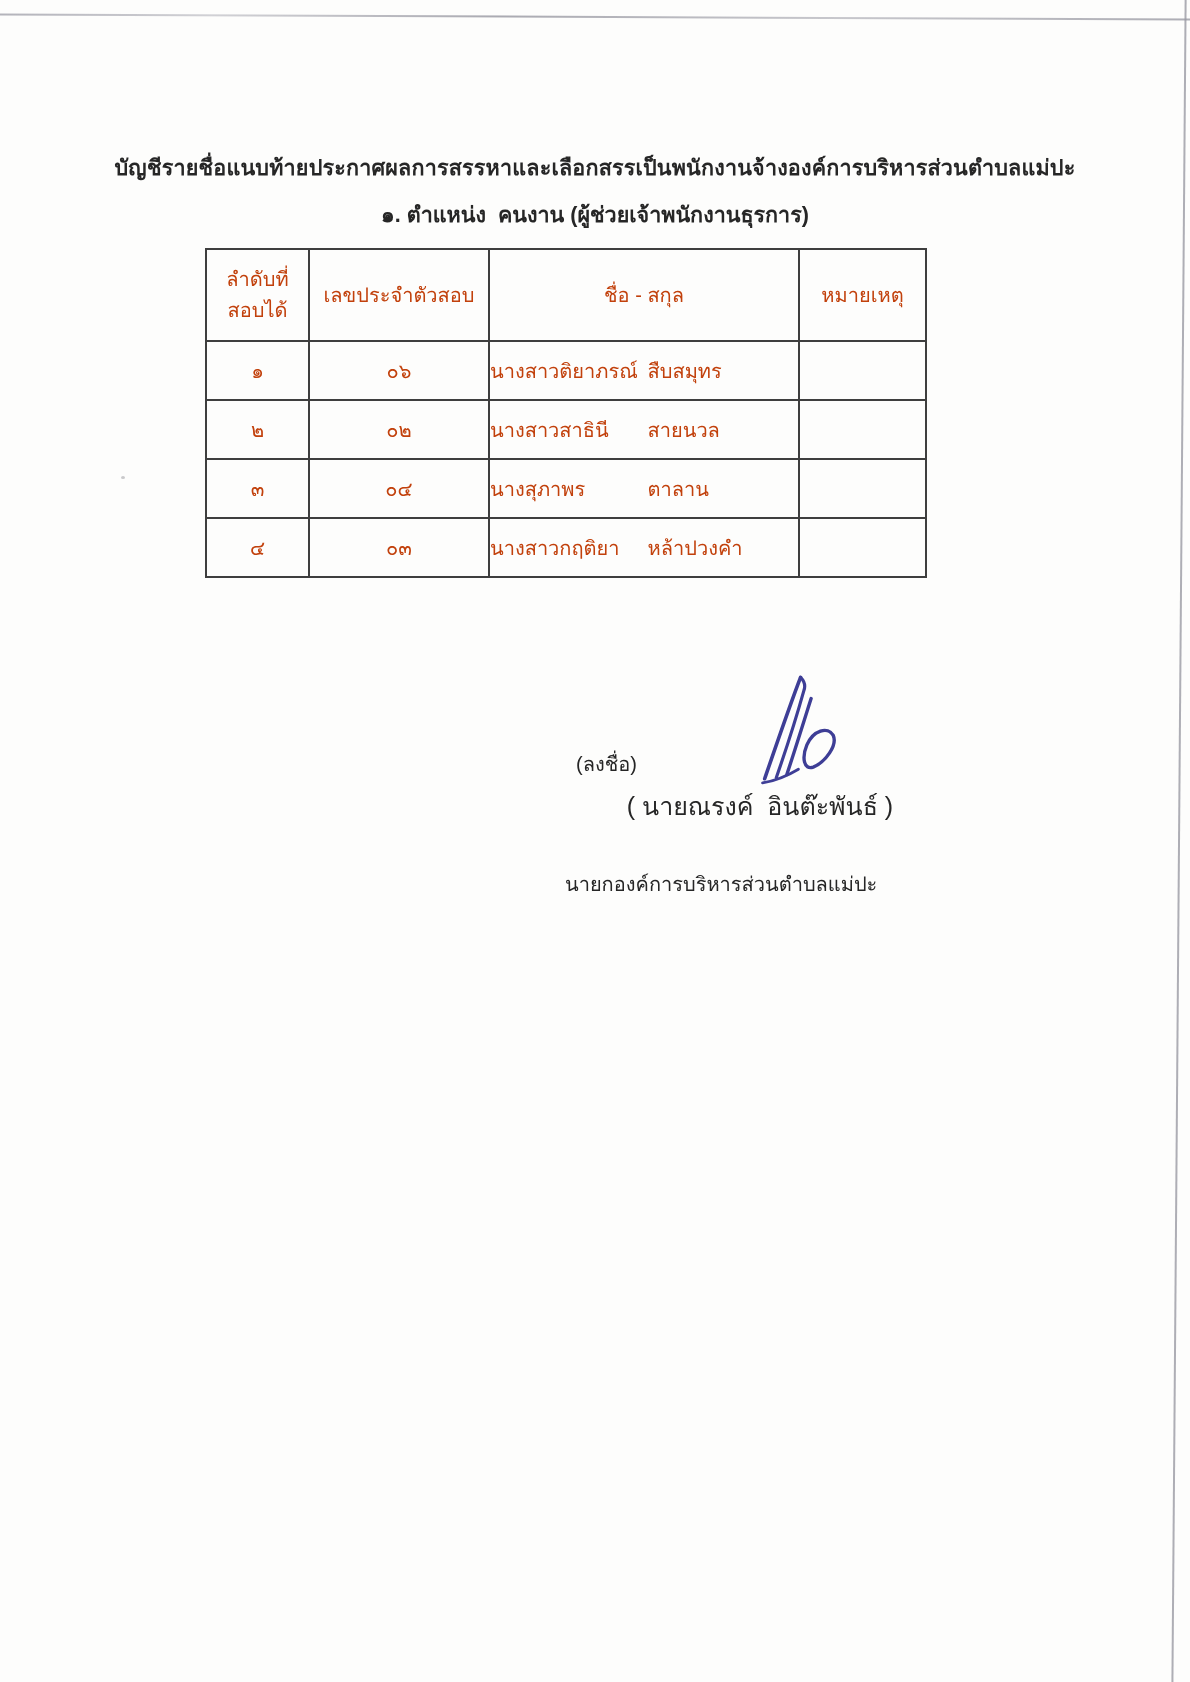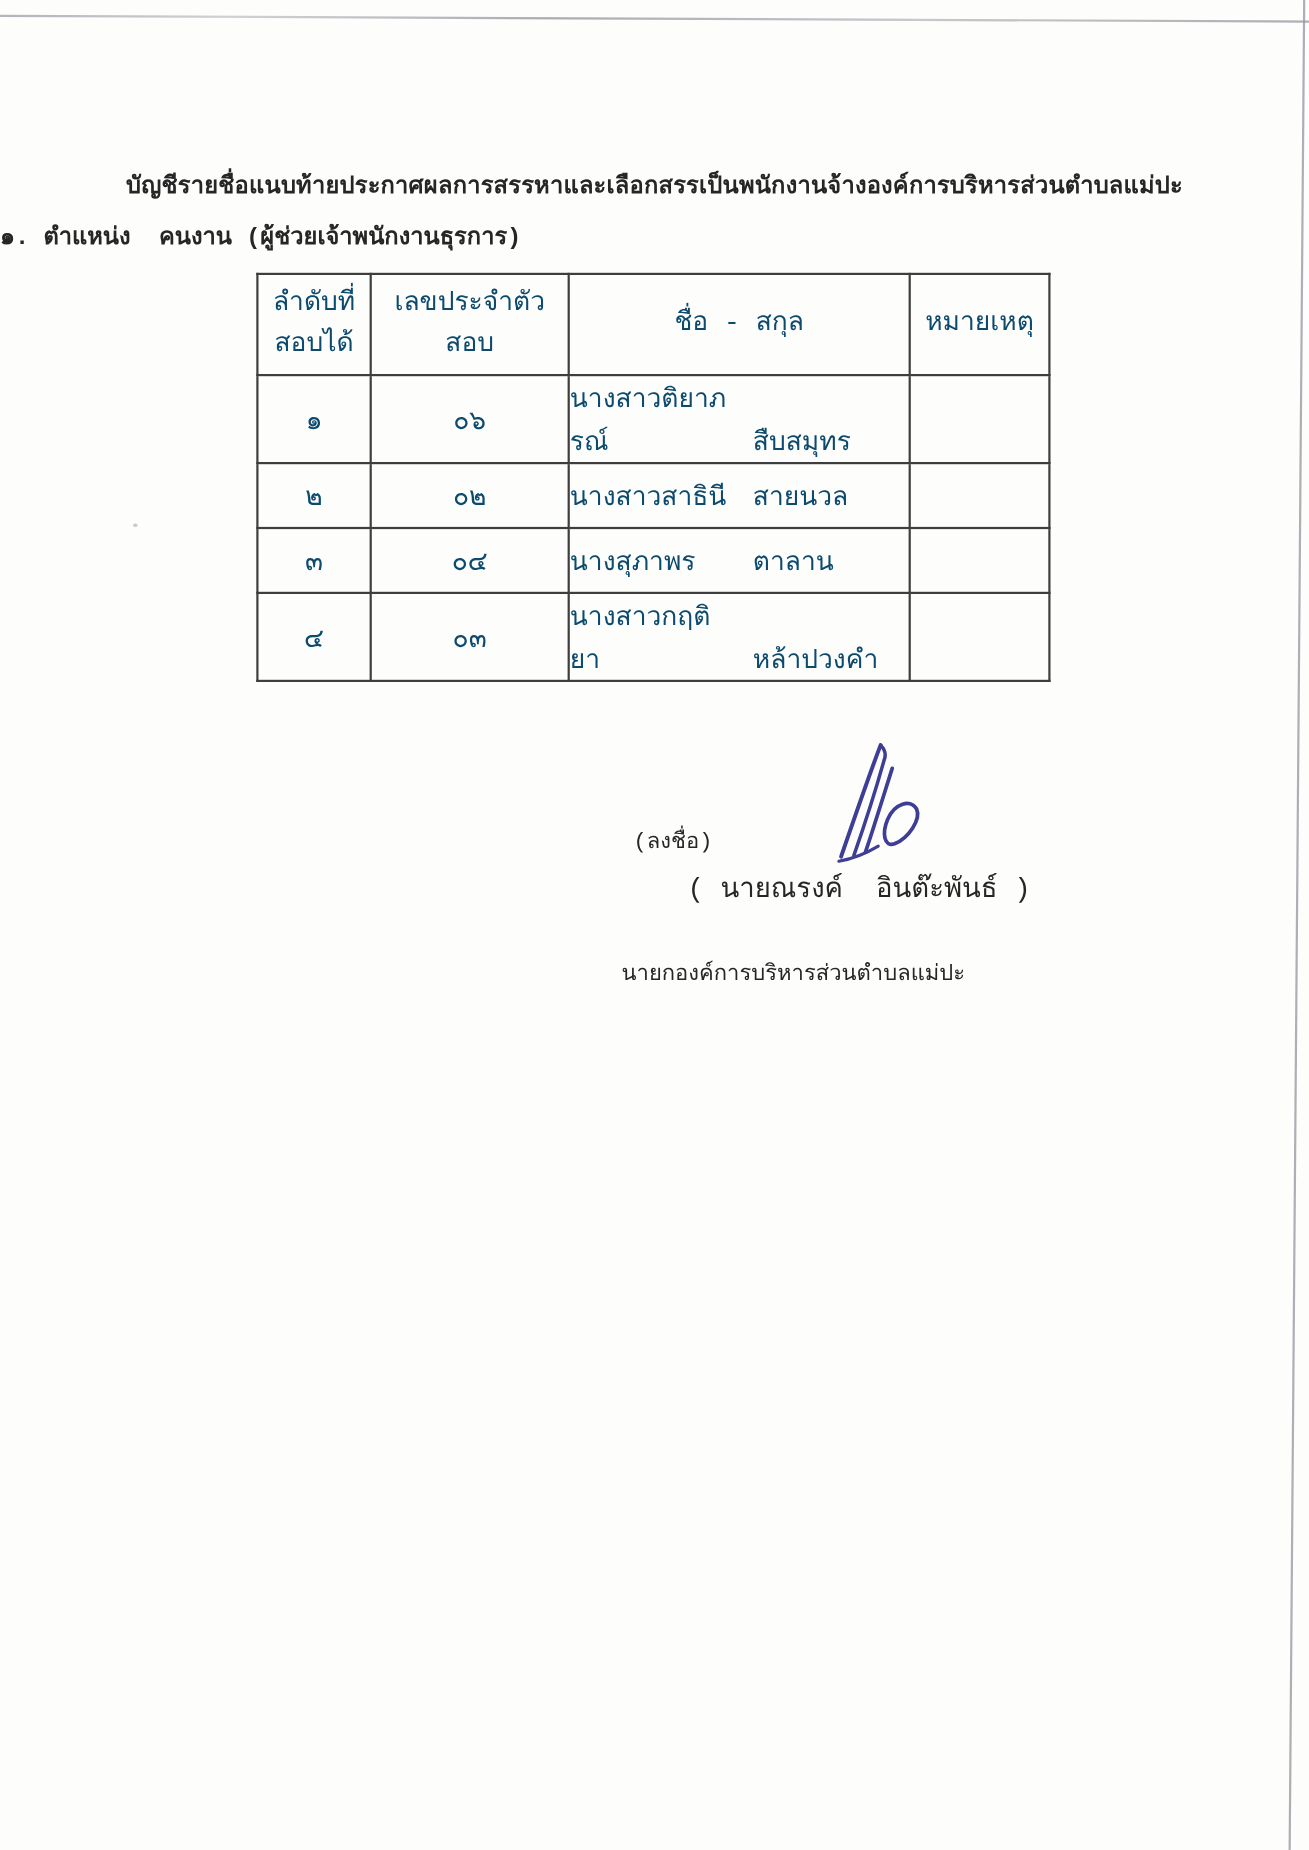--- a/index.html
+++ b/index.html
@@ -6,21 +6,21 @@
     margin: 0;
     padding: 0;
     background: #ffffff;
   }
   .page {
     position: relative;
     width: 1190px;
     height: 1682px;
     background: #fdfdfc;
     overflow: hidden;
-    font-family: Liberation Mono, monospace;
+    font-family: Liberation Sans, sans-serif;
     color: #262626;
   }
 
   
   .scan-line-top {
     position: absolute;
     left: -4px;
     top: 16px;
     width: 1200px;
     height: 2px;
@@ -58,34 +58,35 @@
     text-align: center;
     font-size: 21.5px;
     font-weight: bold;
     letter-spacing: 0.2px;
   }
   .doc-subtitle {
     position: absolute;
     left: 0;
     top: 197px;
     width: 1190px;
+    text-align: center;
     font-size: 21.5px;
     font-weight: bold;
     white-space: pre;
   }
 
   
   table.results {
     position: absolute;
-    left: 233px;
+    left: 205px;
     top: 248px;
     border-collapse: collapse;
     table-layout: fixed;
-    font-size: 24px;
-    color: #0c4a6e;
+    font-size: 20px;
+    color: #c2410c;
   }
   table.results td, table.results th {
     border: 2px solid #3e3e3e;
     font-weight: normal;
     vertical-align: middle;
     padding: 0;
   }
   table.results th {
     height: 90px;
     text-align: center;

